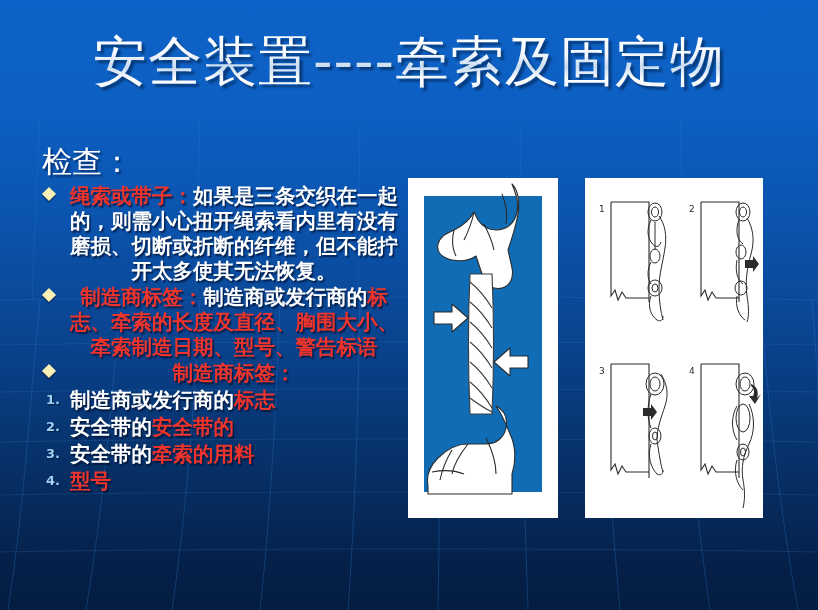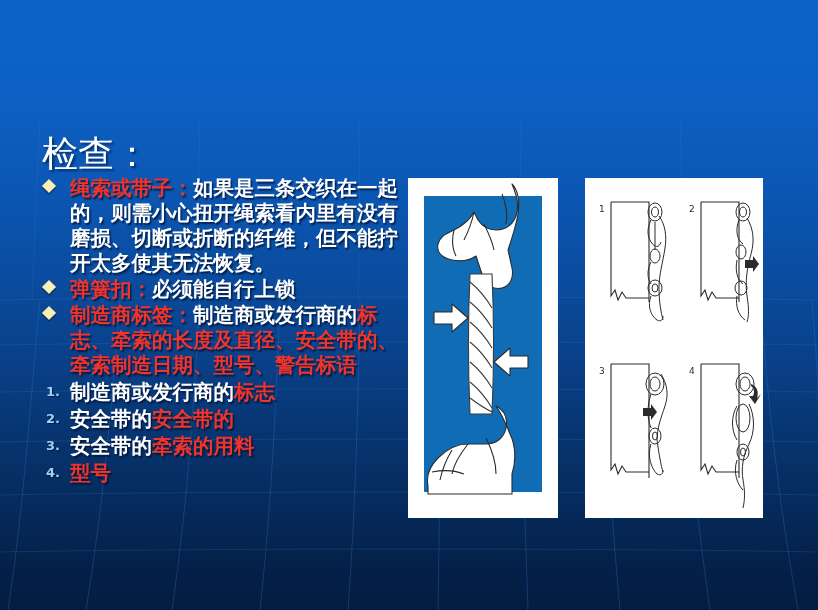--- a/index.html
+++ b/index.html
@@ -38,26 +38,26 @@
     -webkit-background-clip:text;background-clip:text;
     -webkit-text-fill-color:transparent;
     filter:drop-shadow(3px 3px 1px rgba(0,25,60,.55));
     white-space:nowrap;
   }
 
   
   .body-col{position:absolute;left:38px;top:132px;width:360px;}
 
   .heading{
-    font-size:36px;line-height:36px;color:#ffffff;
+    font-size:30px;line-height:36px;color:#ffffff;
     text-shadow:2px 2px 2px rgba(0,20,55,.6);
-    margin:4px 0 4px 4px;
-  }
-
-  ul.bullets{list-style:none;margin:0;padding:0;}
+    margin:12px 0 4px 4px;
+  }
+
+  ul.bullets{list-style:none;margin:0;padding:0;text-align:center;}
   li.bullet{
     position:relative;
     padding-left:32px;
     margin:0 0 1px 0;
     font-size:20.5px;
     line-height:25px;
     color:#ffffff;
     text-shadow:1.5px 1.5px 1.5px rgba(0,15,45,.75);
     font-weight:700;
   }
@@ -122,42 +122,43 @@
       <g stroke="#3a8cd8" stroke-width="1" fill="none" opacity="0.16">
         <path d="M40,120 C36,200 34,250 32,300"></path>
         <path d="M200,120 C198,200 197,250 196,300"></path>
         <path d="M360,120 C359,200 359,250 358,300"></path>
         <path d="M520,120 C521,200 521,250 522,300"></path>
         <path d="M680,120 C682,200 683,250 684,300"></path>
       </g>
     </svg>
   </div>
 
+  <div class="title">安全装置----牵索及固定物</div>
 
   <div class="body-col">
 
     <div class="heading">检查：</div>
 
     <ul class="bullets">
 
       <li class="bullet">
         <span class="dia"></span>
         <span class="hl">绳索或带子</span><span class="hl">：</span><span>如果是三条交织在一起的，则需小心扭开绳索看内里有没有磨损、切断或折断的纤维，但不能拧开太多使其无法恢复。</span>
       </li>
 
+
       <li class="bullet">
         <span class="dia"></span>
-        <span class="hl">弹簧扣</span><span class="hl">：</span><span>必须能自行上锁</span>
+        <span class="hl">制造商标签</span><span class="hl">：</span><span>制造商或发行商的</span><span class="hl">标志、牵索的长度及直径、胸围大小、牵索制造日期、型号、警告标语</span>
       </li>
 
       <li class="bullet">
         <span class="dia"></span>
-        <span class="hl">制造商标签</span><span class="hl">：</span><span>制造商或发行商的</span><span class="hl">标志、牵索的长度及直径、安全带的、牵索制造日期、型号、警告标语</span>
-      </li>
-
+        <span class="hl">制造商标签</span><span class="hl">：</span>
+      </li>
 
     </ul>
 
     <ol class="numbers">
       <li class="numitem">
         <span class="num">1.</span>
         <span>制造商或发行商的</span><span class="hl">标志</span>
       </li>
       <li class="numitem">
         <span class="num">2.</span>

